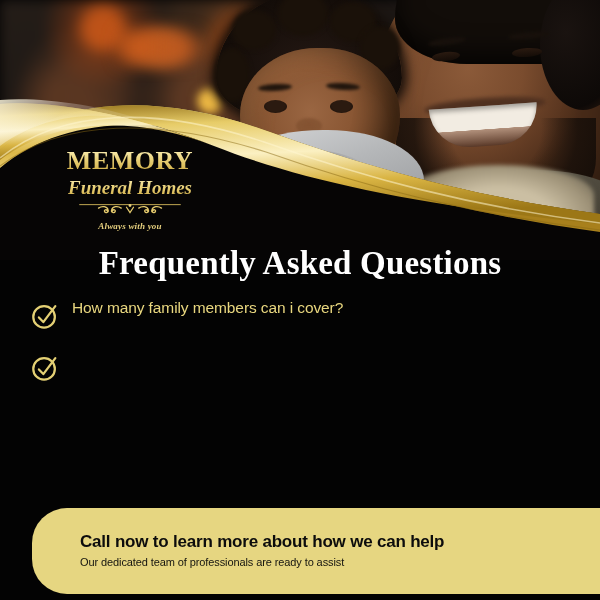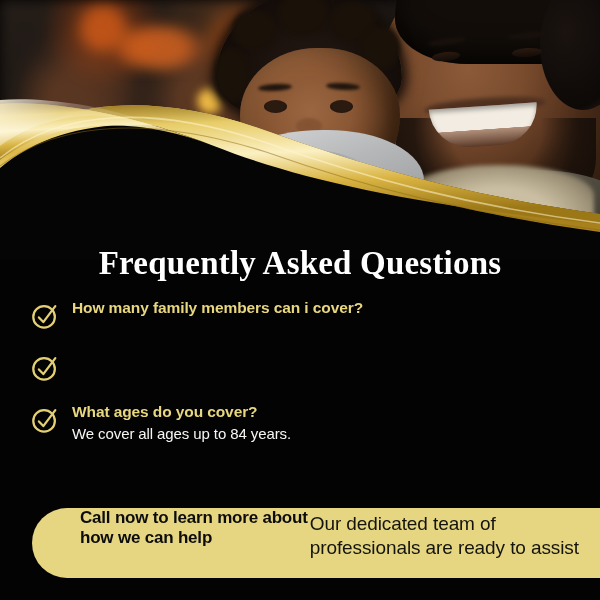--- a/index.html
+++ b/index.html
@@ -237,49 +237,49 @@
     display:flex; align-items:flex-start;
     margin-bottom:19px;
   }
   .faq-icon {
     flex:0 0 auto;
     width:30px; height:30px;
     margin-right:12px; margin-top:3px;
   }
   .faq-text { flex:1 1 auto; }
   .faq-q {
-    font-size:15.5px; font-weight:700;
+    font-size:15.5px; font-weight:400;
     color:#e9d77f;
     line-height:1.26;
     letter-spacing:-.1px;
   }
   .faq-a {
     font-size:15px; font-weight:400;
     color:#f6f6f4;
     line-height:1.3;
     margin-top:2px;
     letter-spacing:-.1px;
   }
 
   
   .cta {
     position:absolute; left:32px; top:508px;
-    width:568px; height:70px;
+    width:568px; height:86px;
     background:#e6d681;
     border-radius:35px 0 0 35px;
-    display:flex; flex-direction:row;
+    display:flex; flex-direction:column;
     align-items:flex-start; justify-content:center;
     padding-left:48px;
   }
   .cta-title {
     font-size:17px; font-weight:700; color:#0c0c0c;
     letter-spacing:-.2px; line-height:1.2;
   }
   .cta-sub {
-    font-size:19px; font-weight:400; color:#14140f;
+    font-size:11px; font-weight:400; color:#14140f;
     letter-spacing:-.1px; line-height:1.25;
     margin-top:4px;
   }
 </style>
 </head>
 <body>
 
 <div class="poster">
 
   <div class="photo">
@@ -363,20 +363,36 @@
                L600,214 C470,196 370,168 270,132 C160,92 60,96 0,150 Z" fill="url(#gBand2)"></path>
 
       <path d="M0,104 C52,100 132,114 214,146 C148,120 64,112 0,160 Z" fill="url(#gBand2)" opacity="0.95"></path>
       <path d="M0,100 C40,97 96,104 150,122 C96,110 44,114 0,146 Z" fill="url(#gGloss)"></path>
 
       <path d="M0,158 C62,108 156,106 264,142 C366,178 468,206 600,223" fill="none" stroke="#fff6cf" stroke-opacity="0.55" stroke-width="1.6"></path>
       <path d="M0,166 C64,118 158,118 266,152 C368,188 470,214 600,230" fill="none" stroke="#8a6a14" stroke-opacity="0.5" stroke-width="1.2"></path>
     </g>
   </svg>
 
+  <div class="logo">
+    <div class="logo-name">MEMORY</div>
+    <div class="logo-sub">Funeral Homes</div>
+    <svg class="logo-orn" viewBox="0 0 160 16">
+      <line x1="22" y1="3" x2="138" y2="3" stroke="#d9bd5d" stroke-width="1"></line>
+      <g fill="none" stroke="#e3c96d" stroke-width="1.5" stroke-linecap="round">
+        <path d="M44,7 C48,4 54,5 55,9 C56,12 52,13 51,11 C50,9 53,8 54,10"></path>
+        <path d="M70,7 C66,4 60,5 59,9 C58,12 62,13 63,11 C64,9 61,8 60,10"></path>
+        <path d="M90,7 C94,4 100,5 101,9 C102,12 98,13 97,11 C96,9 99,8 100,10"></path>
+        <path d="M116,7 C112,4 106,5 105,9 C104,12 108,13 109,11 C110,9 107,8 106,10"></path>
+        <path d="M76,6 L80,12 L84,6"></path>
+      </g>
+      <circle cx="80" cy="4" r="1.6" fill="#e8d27a"></circle>
+    </svg>
+    <div class="logo-tag">Always with you</div>
+  </div>
 
   <div class="faq-title">Frequently Asked Questions</div>
 
   <div class="faq-list">
 
     <div class="faq-item">
       <svg class="faq-icon" viewBox="0 0 32 32">
         <circle cx="15" cy="17" r="11.5" fill="none" stroke="#e4d074" stroke-width="2.4"></circle>
         <path d="M9.5,17.5 L14.2,22.5 L27,5.5" fill="none" stroke="#e4d074" stroke-width="2.4" stroke-linecap="round" stroke-linejoin="round"></path>
       </svg>
@@ -387,30 +403,20 @@
 
     <div class="faq-item">
       <svg class="faq-icon" viewBox="0 0 32 32">
         <circle cx="15" cy="17" r="11.5" fill="none" stroke="#e4d074" stroke-width="2.4"></circle>
         <path d="M9.5,17.5 L14.2,22.5 L27,5.5" fill="none" stroke="#e4d074" stroke-width="2.4" stroke-linecap="round" stroke-linejoin="round"></path>
       </svg>
       <div class="faq-text">
       </div>
     </div>
 
-    <div class="faq-item">
-      <svg class="faq-icon" viewBox="0 0 32 32">
-        <circle cx="15" cy="17" r="11.5" fill="none" stroke="#e4d074" stroke-width="2.4"></circle>
-        <path d="M9.5,17.5 L14.2,22.5 L27,5.5" fill="none" stroke="#e4d074" stroke-width="2.4" stroke-linecap="round" stroke-linejoin="round"></path>
-      </svg>
-      <div class="faq-text">
-        <div class="faq-q">What ages do you cover?</div>
-        <div class="faq-a">We cover all ages up to 84 years.</div>
-      </div>
-    </div>
 
   </div>
 
   <div class="cta">
     <div class="cta-title">Call now to learn more about how we can help</div>
     <div class="cta-sub">Our dedicated team of professionals are ready to assist</div>
   </div>
 
 </div>
 

